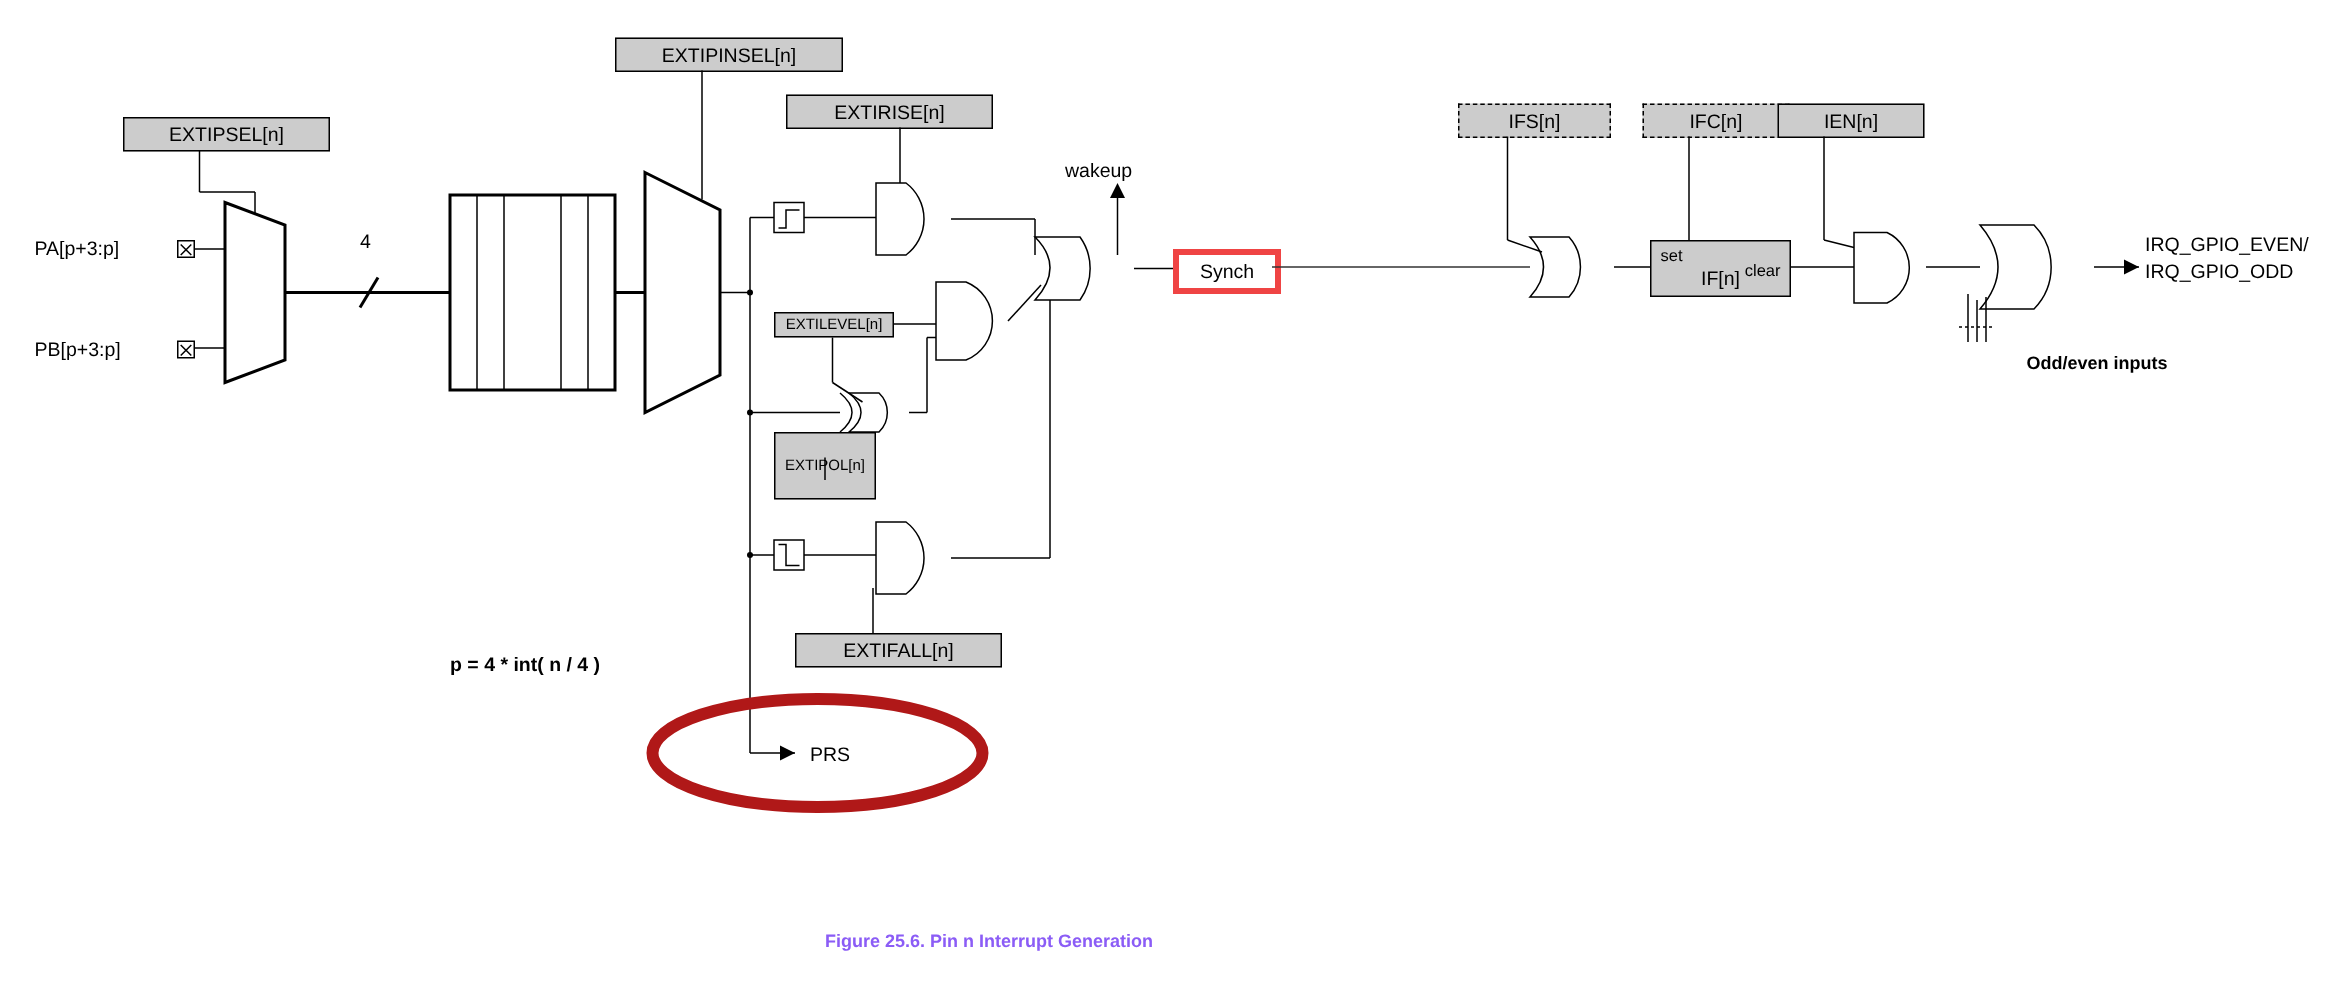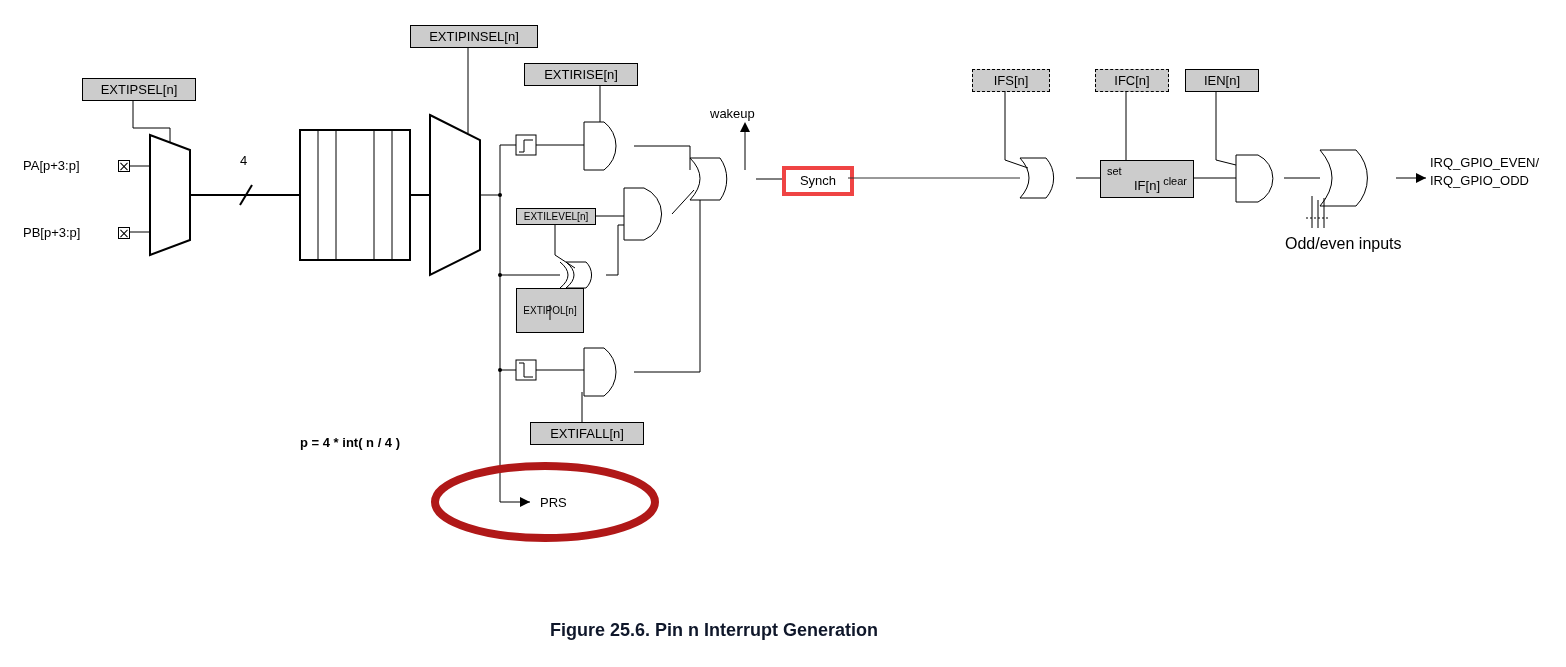--- a/index.html
+++ b/index.html
@@ -13,37 +13,37 @@
     width: 1566px;
     height: 667px;
   }
   .reg {
     position: absolute;
     background: #cccccc;
     border: 1px solid #000;
     font-size: 13px;
     text-align: center;
     white-space: nowrap;
-    padding: 3px 5px;
+    padding: 3px 17px;
     color: #000;
   }
   .reg.dashed {
     border-style: dashed;
   }
   .txt {
     position: absolute;
     font-size: 13px;
     color: #000;
     white-space: nowrap;
   }
   .caption {
     position: absolute;
-    font-size: 18px;
+    font-size: 12px;
     font-weight: bold;
-    color: #0f172a;
+    color: #8b5cf6;
     white-space: nowrap;
   }
   .pad {
     position: absolute;
     width: 10px;
     height: 10px;
     border: 1px solid #000;
   }
   .pad::before, .pad::after {
     content: "";
@@ -85,21 +85,21 @@
   </div>
 
   <div style="position:absolute; left:782px; top:166px; width:64px; height:22px; border:4px solid #ef4444; text-align:center; font-size:13px; line-height:22px;">Synch</div>
 
   <div class="txt" style="left:23px;  top:158px;">PA[p+3:p]</div>
   <div class="txt" style="left:23px;  top:225px;">PB[p+3:p]</div>
   <div class="txt" style="left:240px; top:153px;">4</div>
   <div class="txt" style="left:710px; top:106px;">wakeup</div>
   <div class="txt" style="left:300px; top:435px; font-weight:bold;">p = 4 * int( n / 4 )</div>
   <div class="txt" style="left:540px; top:495px;">PRS</div>
-  <div class="txt" style="left:1285px; top:235px; font-size:16px;">Odd/even inputs</div>
+  <div class="txt" style="left:1351px; top:235px; font-size:12px;font-weight:bold;">Odd/even inputs</div>
   <div class="txt" style="left:1430px; top:155px;">IRQ_GPIO_EVEN/</div>
   <div class="txt" style="left:1430px; top:173px;">IRQ_GPIO_ODD</div>
   <div class="caption" style="left:550px; top:620px;">Figure 25.6.  Pin n Interrupt Generation</div>
 
   <div class="pad" style="left:118px; top:160px;"></div>
   <div class="pad" style="left:118px; top:227px;"></div>
 
   <svg class="diagram">
 
     <polygon points="150,135 190,150 190,240 150,255" fill="#fff" stroke="#000" stroke-width="2"></polygon>

